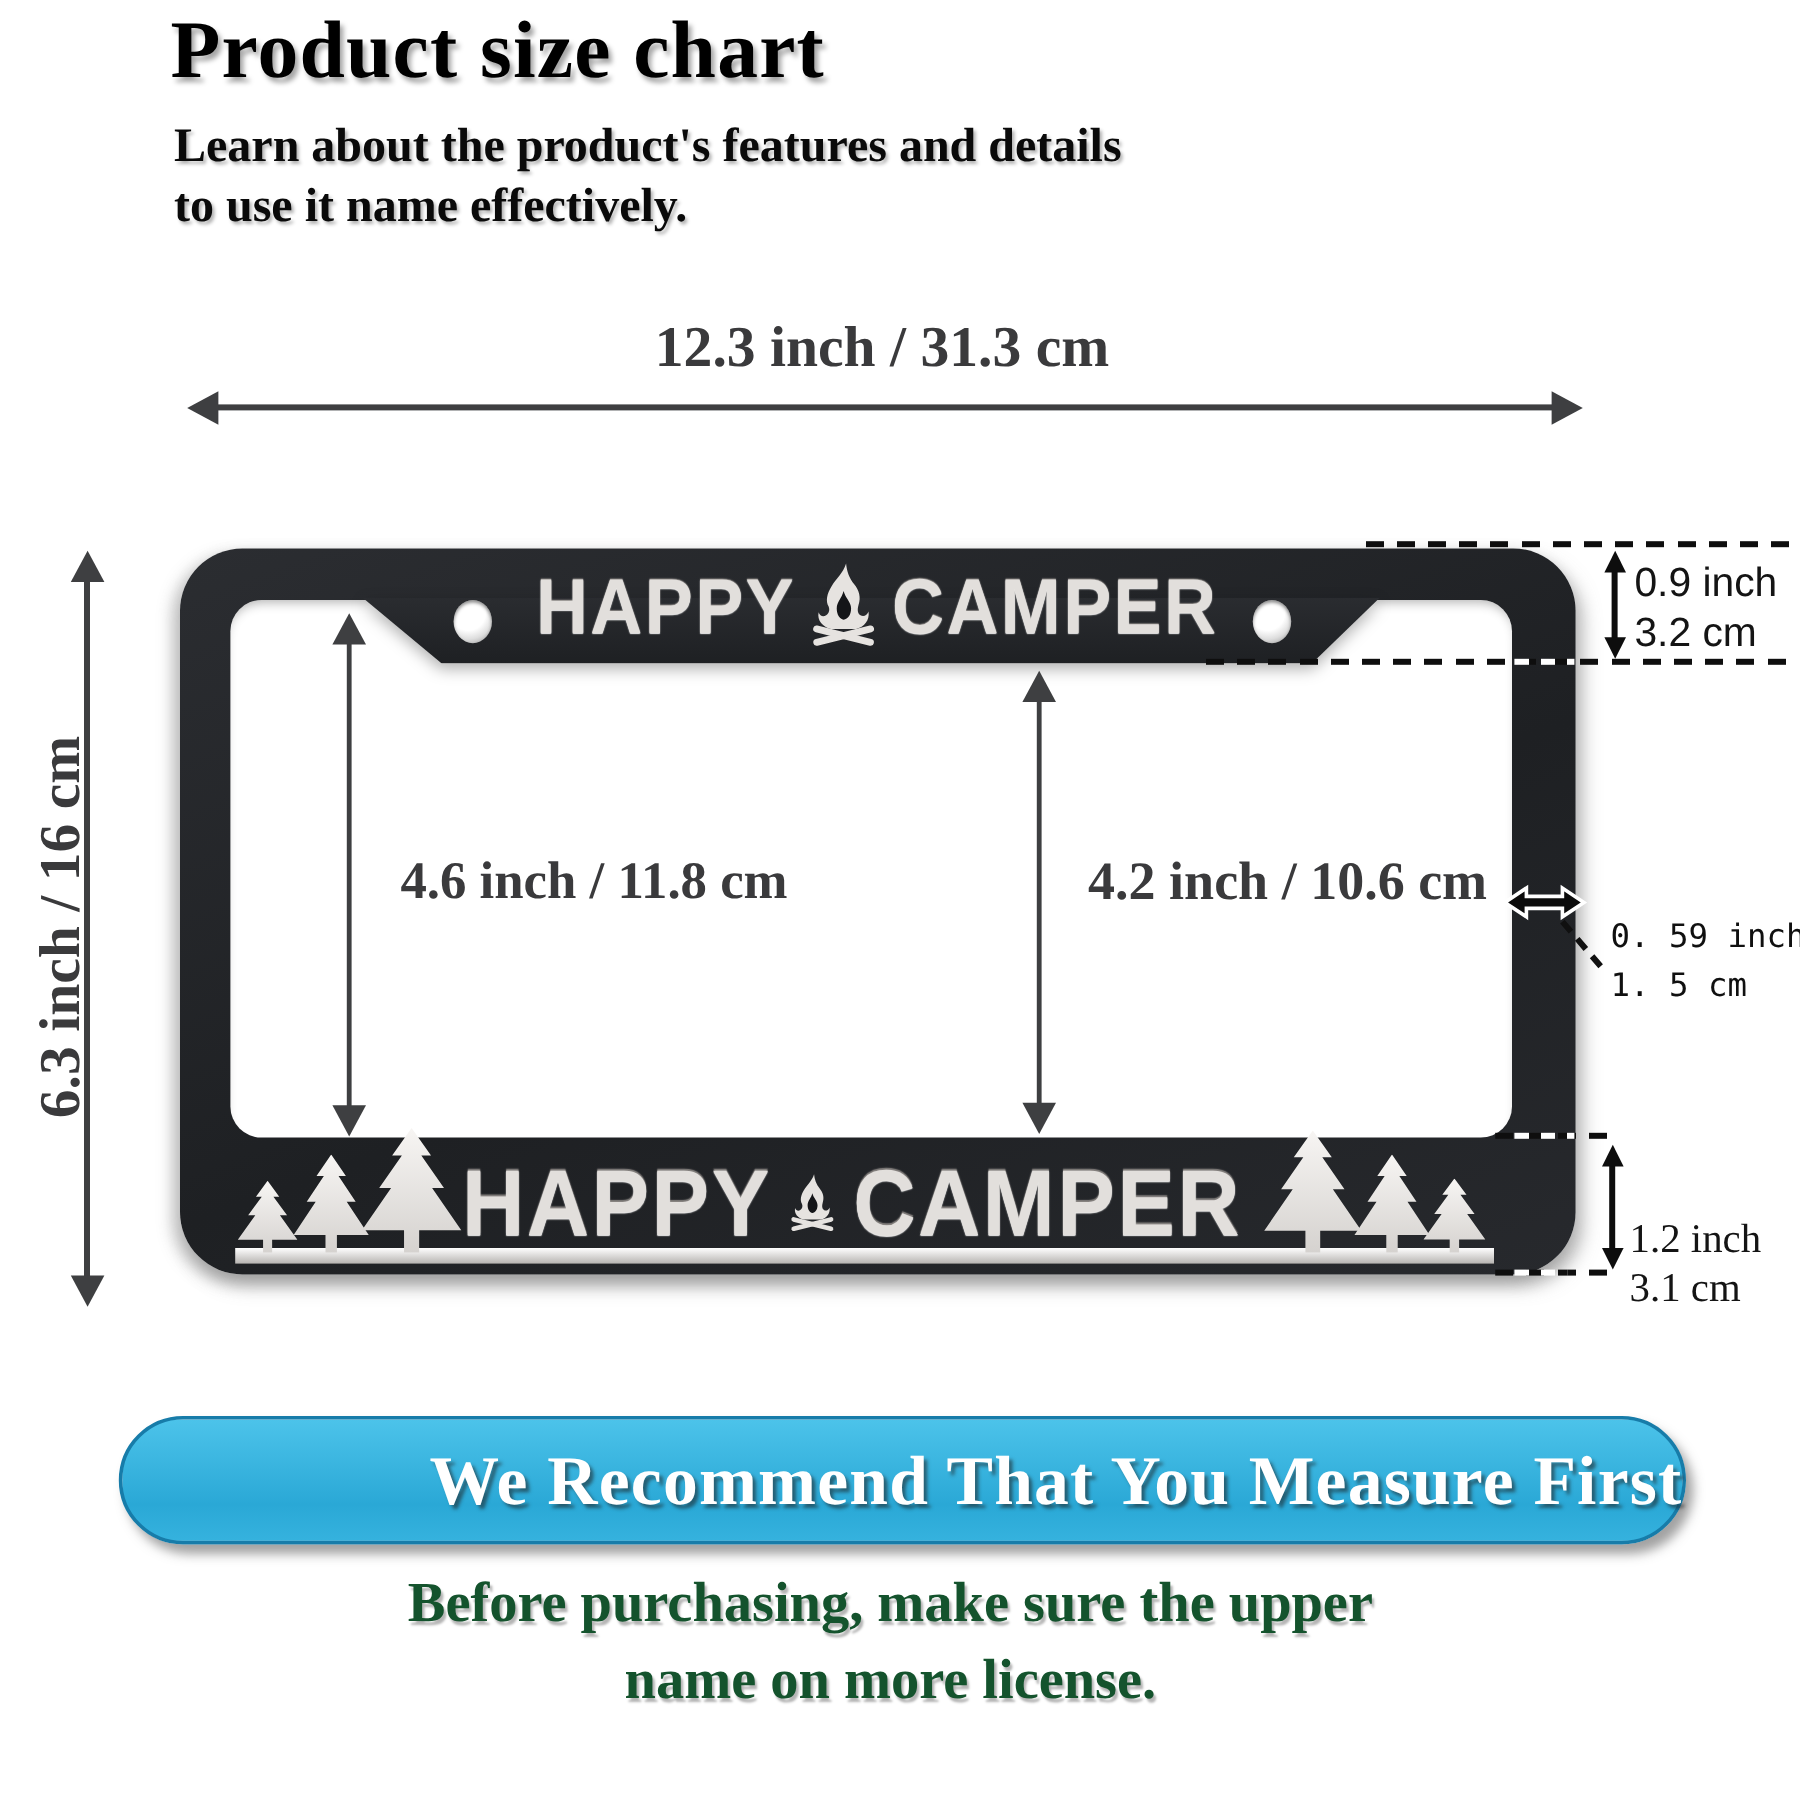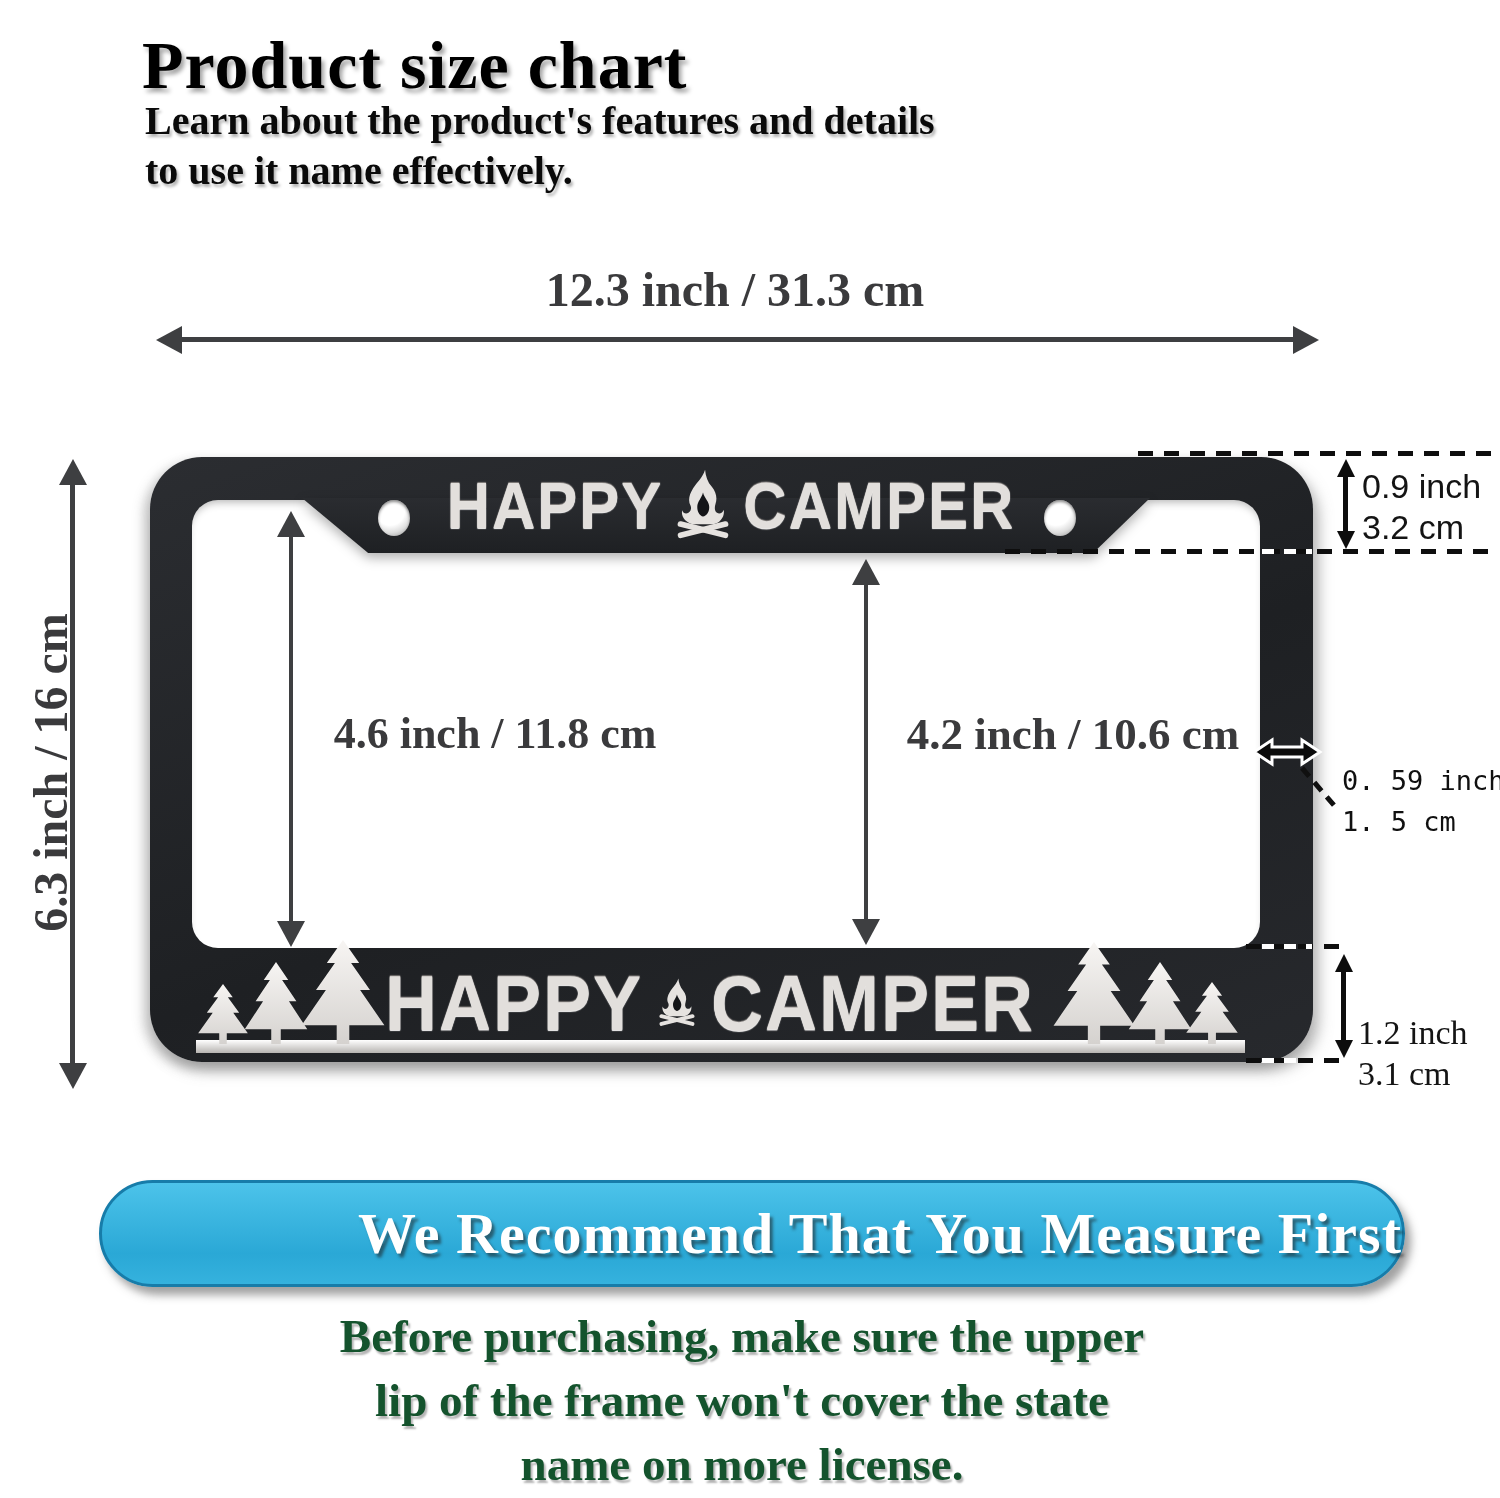--- a/index.html
+++ b/index.html
@@ -3,21 +3,21 @@
 <meta charset="utf-8">
 <style>
   html,body{margin:0;padding:0;background:#fff;}
   .canvas{
     position:relative;width:1500px;height:1498px;background:#fff;overflow:hidden;
     font-family:"Liberation Serif", serif;
   }
   
   .title{
     position:absolute;left:142px;top:2px;font-size:68px;font-weight:bold;color:#000;
-    letter-spacing:1px;text-shadow:3px 4px 4px #a6a6a6;margin-top:24px;
+    letter-spacing:1px;text-shadow:3px 4px 4px #a6a6a6;
   }
   .subtitle{
     position:absolute;left:145px;top:96px;font-size:40px;font-weight:bold;color:#0a0a0a;
     line-height:50px;text-shadow:2px 3px 3px #b3b3b3;
   }
   
   .dim{position:absolute;font-weight:bold;color:#3a3a3c;text-align:center;}
   .dim-w{left:400px;width:670px;top:262px;font-size:48px;}
   .dim-h{left:-280px;top:745px;width:660px;font-size:48px;transform:rotate(-90deg);}
   .dim-46{left:310px;width:370px;top:708px;font-size:44px;}
@@ -192,17 +192,16 @@
     <div>1.2 inch</div>
     <div>3.1 cm</div>
   </div>
 
   <div class="banner">
     <span class="banner-text">We Recommend That You Measure First</span>
   </div>
 
   <div class="footer">
     <div>Before purchasing, make sure the upper</div>
-    <div>lip of the frame won't cover the state</div>
     <div>name on more license.</div>
   </div>
 
 </div>
 
 </body></html>

